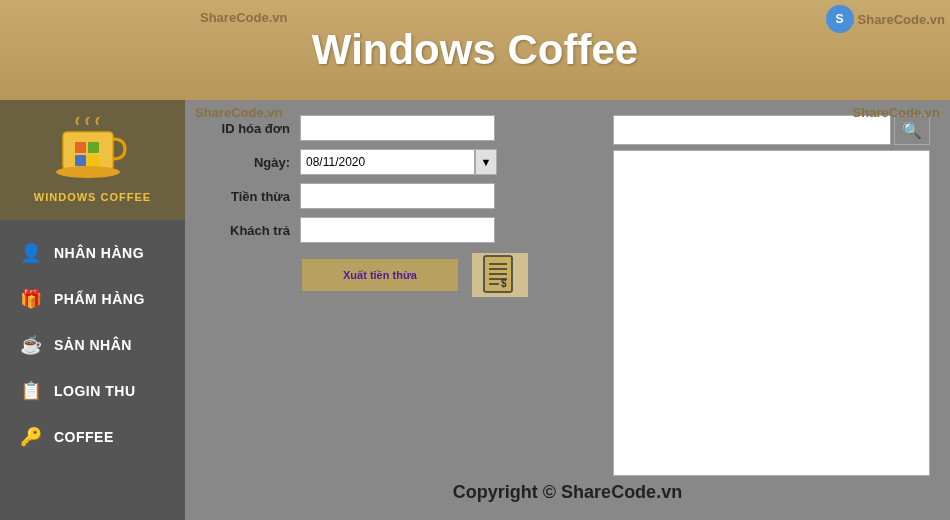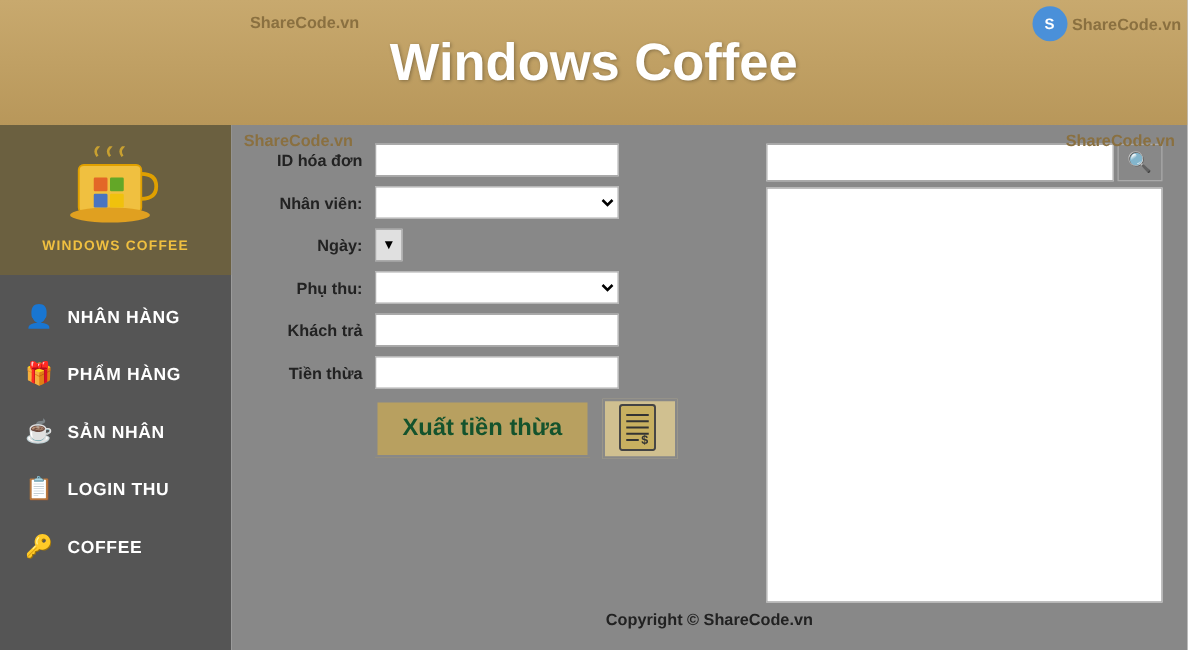--- a/index.html
+++ b/index.html
@@ -192,24 +192,24 @@
     
     .buttons-area {
       display: flex;
       align-items: center;
       gap: 10px;
       margin-top: 8px;
       margin-left: 95px;
     }
     .btn-xuat {
       background: #b8a060;
-      color: #14532d;
+      color: #4c1d95;
       border: 2px solid #888;
       padding: 10px 20px;
-      font-size: 19px;
+      font-size: 11px;
       font-weight: bold;
       cursor: pointer;
       min-width: 160px;
     }
     .btn-icon {
       background: #d0c090;
       border: 2px solid #888;
       width: 60px;
       height: 48px;
       cursor: pointer;
@@ -257,21 +257,21 @@
       flex: 1;
       background: #fff;
       border: 1px solid #aaa;
       min-height: 200px;
     }
 
     
     .copyright {
       text-align: center;
       color: #222;
-      font-size: 13px;
+      font-size: 18px;
       font-weight: bold;
       padding: 6px 0 2px 0;
       background: transparent;
     }
 
     
     .watermark-content {
       position: absolute;
       top: 5px;
       left: 10px;
@@ -356,49 +356,38 @@
 
     <div class="content-body">
 
       <div class="form-area">
 
         <div class="form-row">
           <span class="form-label">ID hóa đơn</span>
           <input class="form-input" type="text" value="" style="">
         </div>
 
-        <div class="form-row">
-          <span class="form-label">Nhân viên:</span>
-          <select class="form-select">
-            <option value=""></option>
-          </select>
-        </div>
 
         <div class="form-row">
           <span class="form-label">Ngày:</span>
           <div class="date-input-wrap">
+            <input class="date-input" type="text" value="08/11/2020" style="">
             <button class="date-btn">▼</button>
           </div>
         </div>
 
+
+
         <div class="form-row">
-          <span class="form-label">Phụ thu:</span>
-          <select class="form-select">
-            <option value=""></option>
-          </select>
-        </div>
-
+          <span class="form-label">Tiền thừa</span>
+          <input class="form-input" type="text" value="" style="">
+        </div>
 
         <div class="form-row">
           <span class="form-label">Khách trả</span>
-          <input class="form-input" type="text" value="" style="">
-        </div>
-
-        <div class="form-row">
-          <span class="form-label">Tiền thừa</span>
           <input class="form-input" type="text" value="" style="">
         </div>
 
         <div class="buttons-area">
           <button class="btn-xuat">Xuất tiền thừa</button>
           <div class="btn-icon">
             <svg width="38" height="42" viewBox="0 0 38 42">
               <rect x="3" y="2" width="28" height="36" rx="2" fill="#c8b060" stroke="#666" stroke-width="1"></rect>
               <rect x="3" y="2" width="28" height="36" rx="2" fill="none" stroke="#444" stroke-width="1.5"></rect>
 

